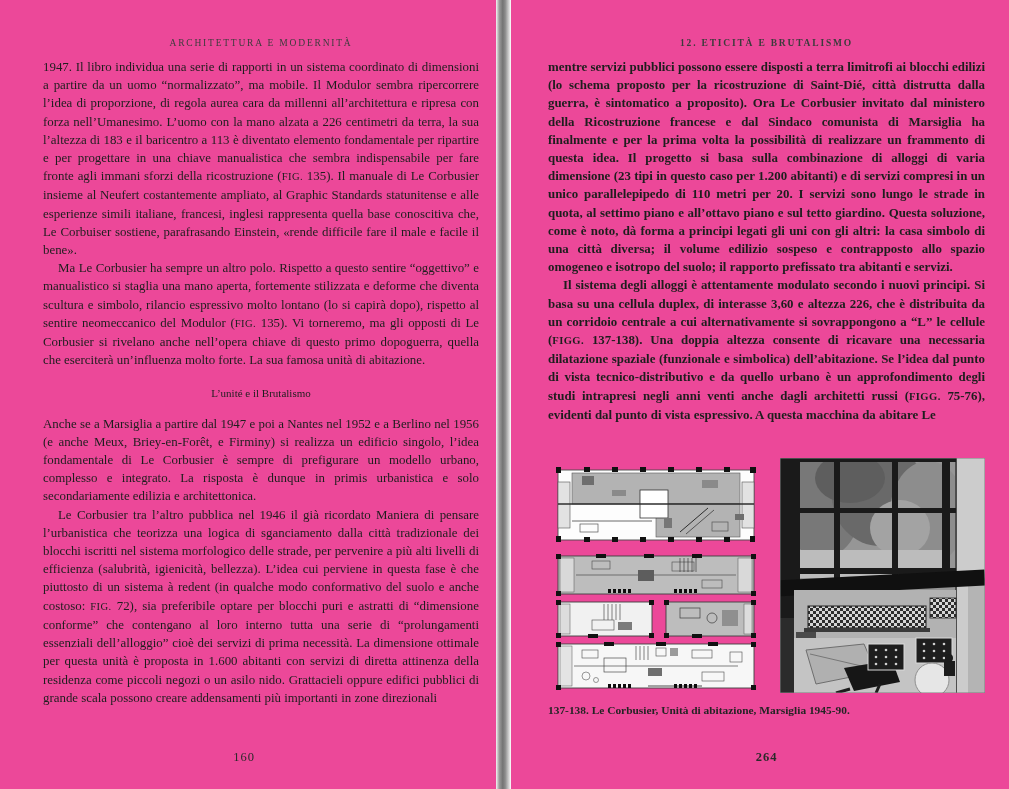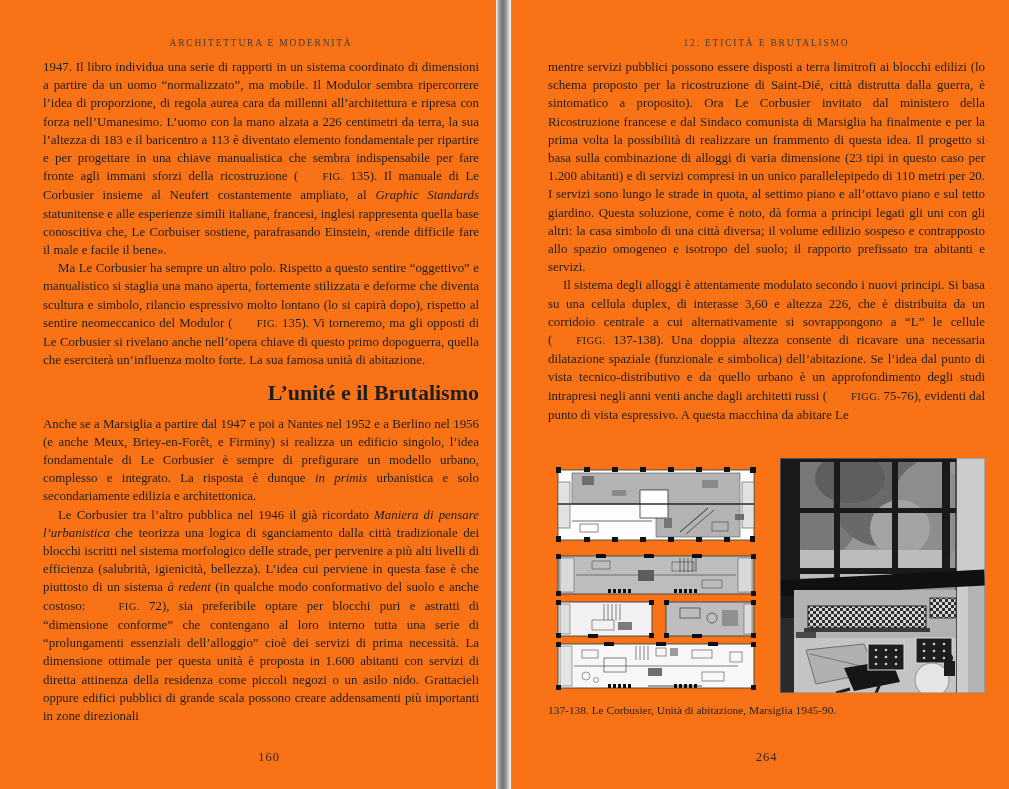--- a/index.html
+++ b/index.html
@@ -1,57 +1,57 @@
 <!DOCTYPE html>
 <html><head>
 <meta charset="utf-8">
 <style>
   html,body{margin:0;padding:0;}
   body{
     width:1009px;height:789px;position:relative;background:#ffffff;
     font-family:"Liberation Serif", serif;color:#1c1c1c;overflow:hidden;
   }
-  .page{position:absolute;top:0;height:789px;background:#f97316;}
+  .page{position:absolute;top:0;height:789px;background:#ec4899;}
   .page-left{left:0;width:497px;}
-  .page-right{left:511px;width:498px;}
+  .page-right{left:511px;width:498px;font-weight:bold;}
   .gutter{
     position:absolute;top:0;left:496px;width:15px;height:789px;
     background:linear-gradient(to right,#f4f4f4 0%,#9a9a9a 22%,#747474 45%,#8d8d8d 62%,#d8d8d8 88%,#ffffff 100%);
   }
   .running-head{
     position:absolute;top:38px;font-size:9.5px;letter-spacing:1.8px;
     color:#3c3c3c;text-align:center;white-space:nowrap;
   }
   .page-left .running-head{left:43px;width:436px;}
   .page-right .running-head{left:37px;width:437px;}
   .body-text{
     position:absolute;top:58px;font-size:12.9px;line-height:18.2px;
     text-align:justify;color:#1e1e1e;
   }
   .page-left .body-text{left:43px;width:436px;}
   .page-right .body-text{left:37px;width:437px;}
   p.para{margin:0;padding:0;}
   p.para.indent{text-indent:15px;}
   .section-heading{
-    font-size:22px;text-align:right;margin:15px 0 12px 0;color:#1e1e1e;font-weight:bold;
-  }
-  .it{font-style:italic;}
-  .sc{font-size:10.6px;letter-spacing:0.4px;margin-left:24px;}
+    font-size:11px;text-align:center;margin:15px 0 12px 0;color:#1e1e1e;
+  }
+  .it{}
+  .sc{font-size:10.6px;letter-spacing:0.4px;}
   .figure{position:absolute;}
   .figure-plans{left:41px;top:462px;width:210px;height:230px;}
   .figure-photo{left:269px;top:458px;width:205px;height:235px;}
   .figure-caption{
     position:absolute;left:37px;top:704px;width:437px;
     font-size:11.4px;color:#242424;text-align:left;
   }
   .page-number{
     position:absolute;top:750px;font-size:12.5px;letter-spacing:1px;
     text-align:center;color:#2a2a2a;
   }
-  .page-left .page-number{left:51px;width:436px;}
+  .page-left .page-number{left:26px;width:436px;}
   .page-right .page-number{left:37px;width:437px;}
   svg{display:block;}
 </style>
 </head>
 <body>
 
 <div class="page page-left">
   <div class="running-head">ARCHITETTURA E MODERNITÀ</div>
   <div class="body-text">
       <p class="para"><span>1947. Il libro individua una serie di rapporti in un sistema coordinato di dimensioni a partire da un uomo “normalizzato”, ma mobile. Il Modulor sembra ripercorrere l’idea di proporzione, di regola aurea cara da millenni all’architettura e ripresa con forza nell’Umanesimo. L’uomo con la mano alzata a 226 centimetri da terra, la sua l’altezza di 183 e il baricentro a 113 è diventato elemento fondamentale per ripartire e per progettare in una chiave manualistica che sembra indispensabile per fare fronte agli immani sforzi della ricostruzione (</span><span class="sc">FIG.</span><span> 135). Il manuale di Le Corbusier insieme al Neufert costantemente ampliato, al </span><span class="it">Graphic Standards</span><span> statunitense e alle esperienze simili italiane, francesi, inglesi rappresenta quella base conoscitiva che, Le Corbuiser sostiene, parafrasando Einstein, «rende difficile fare il male e facile il bene».</span></p>

